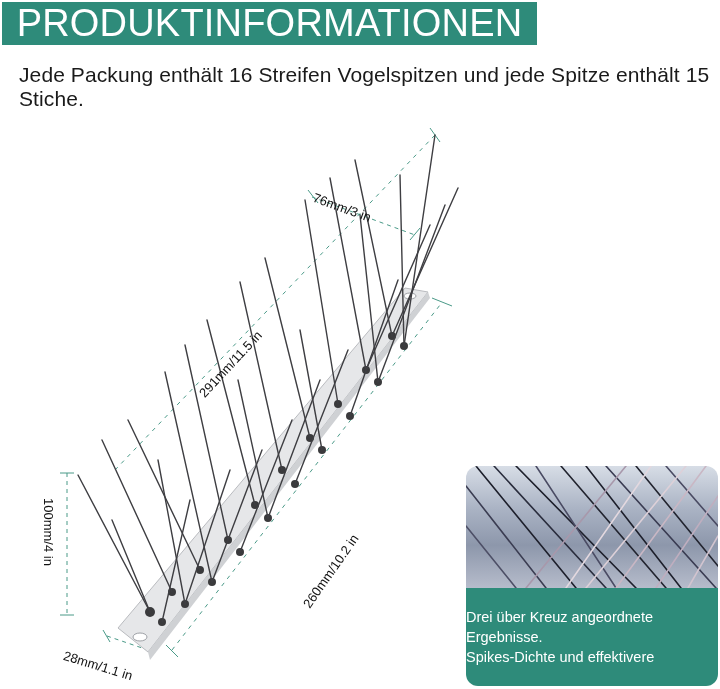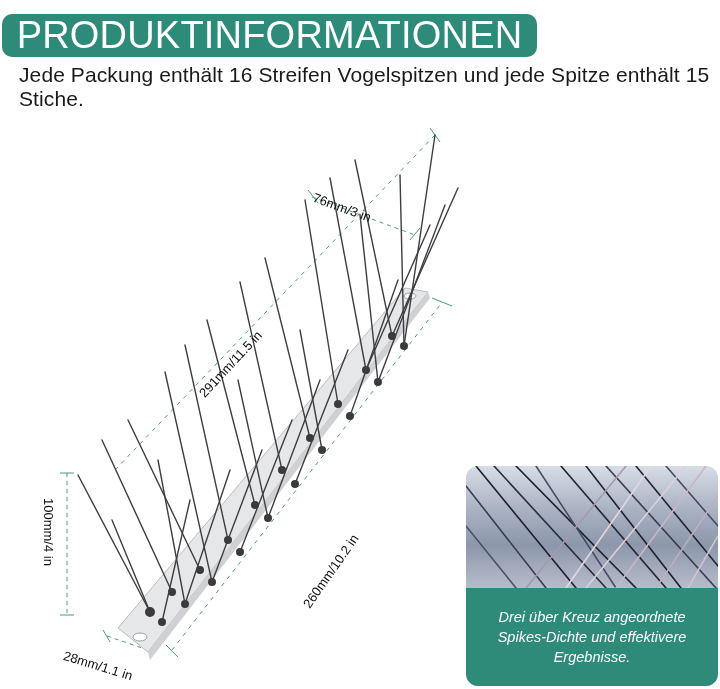--- a/index.html
+++ b/index.html
@@ -3,25 +3,24 @@
 <meta charset="utf-8">
 <style>
   html, body { margin: 0; padding: 0; }
   body {
     width: 720px; height: 689px; position: relative; overflow: hidden;
     background: #ffffff;
     font-family: "Liberation Sans", sans-serif;
   }
   .header-badge {
     position: absolute; left: 2px; top: 2px; width: 535px; height: 43px;
-    background: #2e8b7a; border-radius: 10px;
+    background: #2e8b7a; border-radius: 0;
     color: #ffffff; font-size: 38px; line-height: 43px;
     text-align: center; letter-spacing: 0.2px;
     font-family: "Liberation Sans", sans-serif;
-    margin-top: 12px;
   }
   .subtitle {
     position: absolute; left: 19px; top: 63px;
     font-size: 21px; color: #1a1a1a; letter-spacing: 0.1px;
   }
   .illustration {
     position: absolute; left: 0; top: 100px; width: 470px; height: 589px;
   }
   .dim-label {
     position: absolute; font-size: 13px; color: #111; white-space: nowrap;
@@ -31,22 +30,22 @@
     position: absolute; left: 466px; top: 466px; width: 252px; height: 220px;
     border-radius: 12px; overflow: hidden;
   }
   .inset-photo {
     position: absolute; left: 0; top: 0; width: 252px; height: 122px;
     background: linear-gradient(180deg, #d7dde6 0%, #aab3c4 35%, #8d97ab 65%, #b6bccb 100%);
   }
   .inset-caption {
     position: absolute; left: 0; top: 122px; width: 252px; height: 98px;
     background: #2e8b7a; color: #ffffff;
-    font-size: 14.5px; line-height: 20px; text-align: center;
-    display: flex; flex-direction: column; justify-content: center; font-style: italic;
+    font-size: 14.5px; line-height: 20px; 
+    display: flex; flex-direction: column; justify-content: center;
   }
 </style>
 </head>
 <body>
 
 <div class="header-badge">PRODUKTINFORMATIONEN</div>
 
 <div class="subtitle">Jede Packung enthält 16 Streifen Vogelspitzen und jede Spitze enthält 15 Stiche.</div>
 
 <div class="illustration">
@@ -158,16 +157,16 @@
         <line x1="220" y1="0" x2="120" y2="122" stroke="#ddd0d8"></line>
         <line x1="252" y1="30" x2="190" y2="122" stroke="#bfaebf"></line>
         <line x1="185" y1="0" x2="100" y2="122" stroke="#e3d8df"></line>
         <line x1="252" y1="70" x2="222" y2="122" stroke="#d2c4cf"></line>
         <line x1="160" y1="0" x2="60" y2="122" stroke="#a898ab"></line>
       </g>
     </svg>
   </div>
   <div class="inset-caption">
     <div>Drei über Kreuz angeordnete</div>
+    <div>Ergebnisse.</div>
     <div>Spikes-Dichte und effektivere</div>
-    <div>Ergebnisse.</div>
   </div>
 </div>
 
 </body></html>

